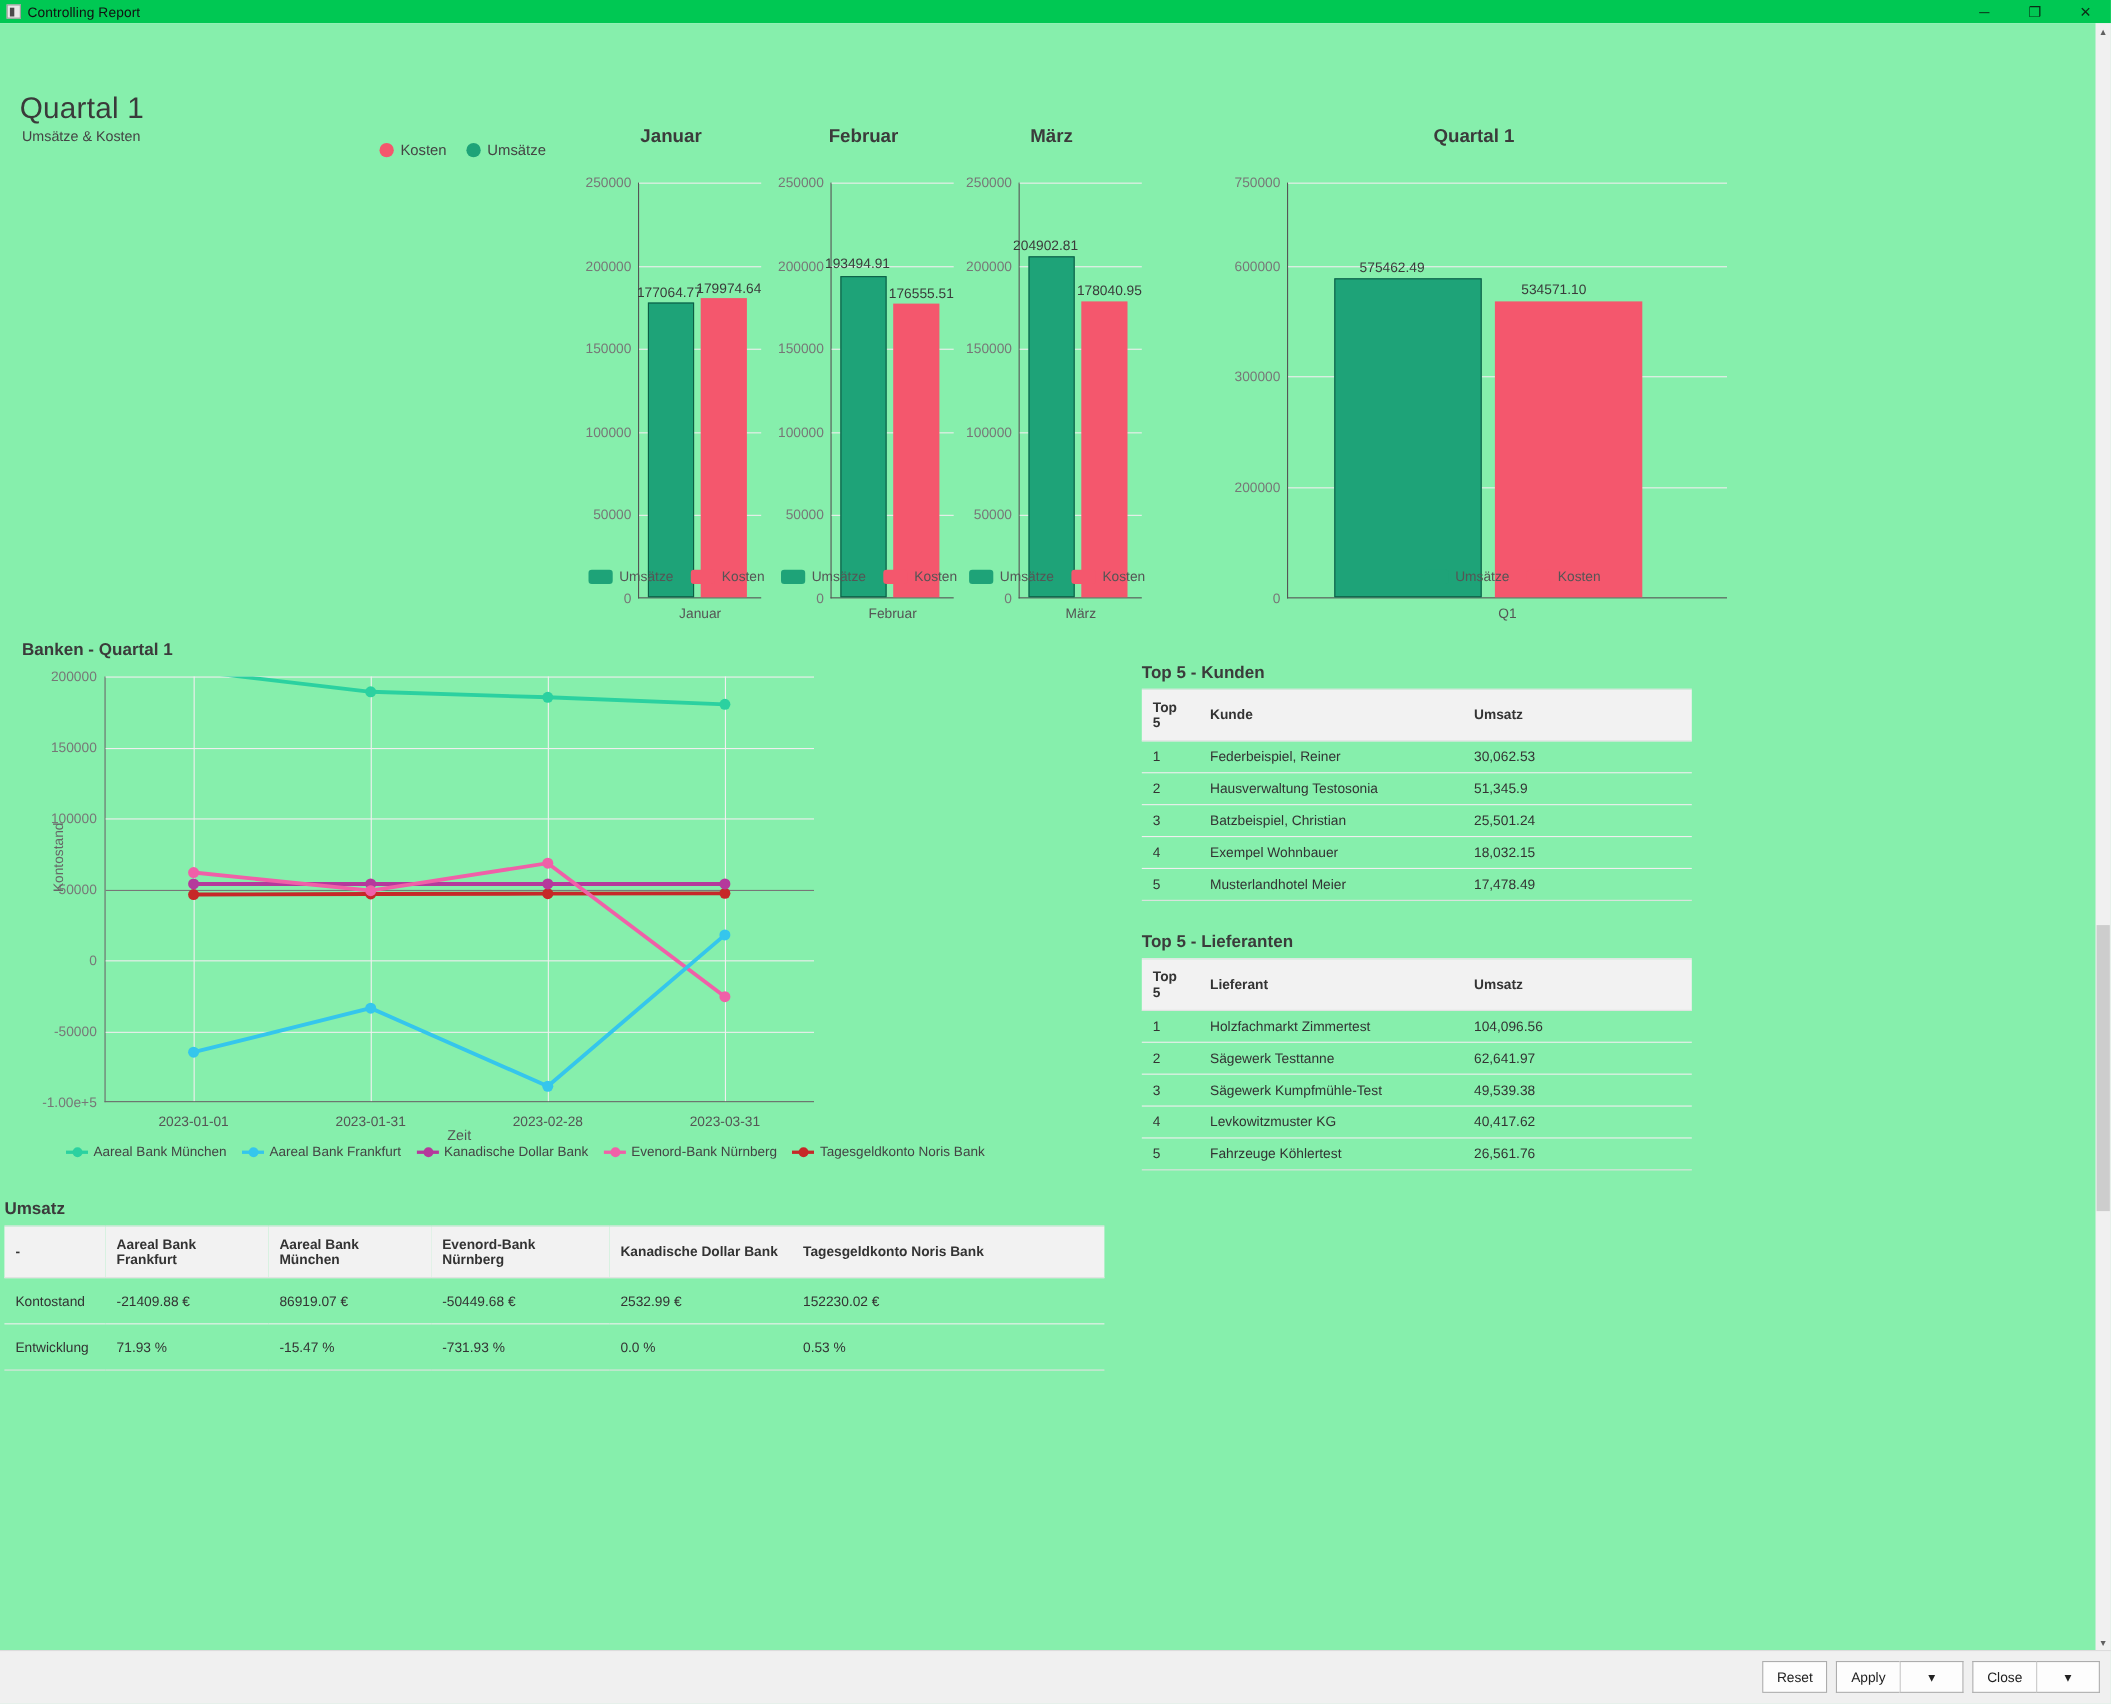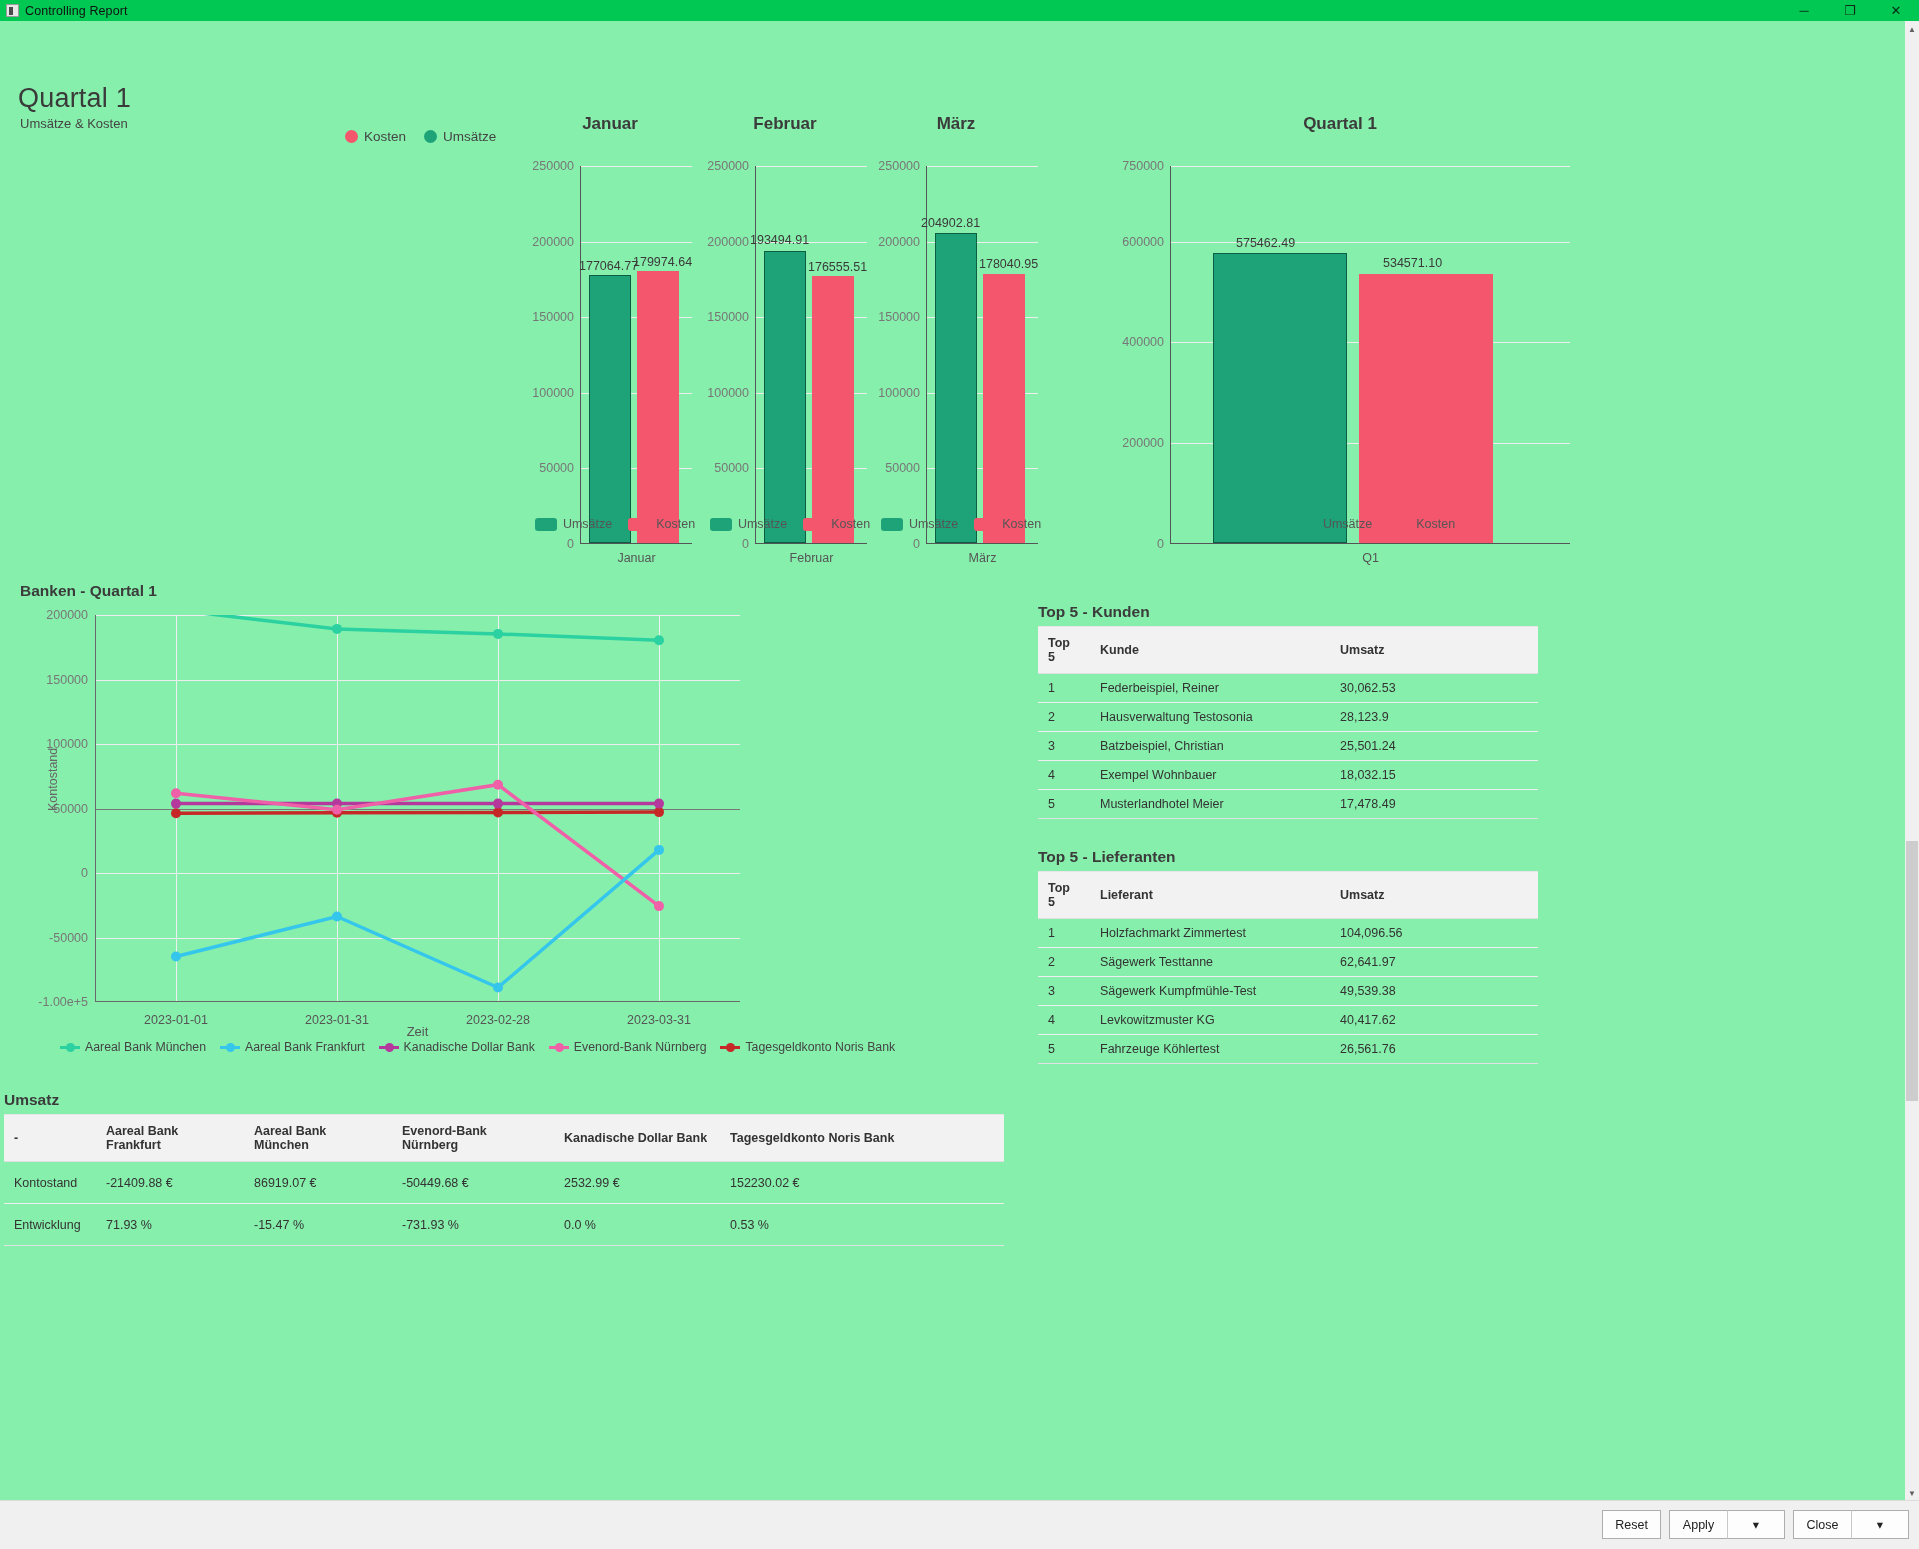--- a/index.html
+++ b/index.html
@@ -224,21 +224,21 @@
 
   <div class="chart" style="left:1060px;top:93px;width:560px;height:420px;">
     <div class="ctitle">Quartal 1</div>
     <div class="plot" style="left:110px;top:52px;width:400px;height:378px;">
       <div class="grid" style="top:0;"></div>
       <div class="grid" style="top:75.6px;"></div>
       <div class="grid" style="top:176.4px;"></div>
       <div class="grid" style="top:277.2px;"></div>
       <span class="ytick" style="top:0;">750000</span>
       <span class="ytick" style="top:75.6px;">600000</span>
-      <span class="ytick" style="top:176.4px;">400000</span>
+      <span class="ytick" style="top:176.4px;">300000</span>
       <span class="ytick" style="top:277.2px;">200000</span>
       <span class="ytick" style="top:378px;">0</span>
       <div class="bar u" style="left:42px;width:134px;height:290.0px;"></div>
       <div class="bar k" style="left:188px;width:134px;height:269.4px;"></div>
       <span class="vlabel" style="left:65px;bottom:293px;">575462.49</span>
       <span class="vlabel" style="left:212px;bottom:273px;">534571.10</span>
       <div class="xcat">Q1</div>
     </div>
     <div class="blegend" style="top:403px;left:120px;width:390px;">
       <span class="itm">
@@ -362,21 +362,21 @@
     </thead>
     <tbody>
       <tr>
             <td>1</td>
             <td>Federbeispiel, Reiner</td>
             <td>30,062.53</td>
           </tr>
       <tr>
             <td>2</td>
             <td>Hausverwaltung Testosonia</td>
-            <td>28,123.9</td>
+            <td>51,345.9</td>
           </tr>
       <tr>
             <td>3</td>
             <td>Batzbeispiel, Christian</td>
             <td>25,501.24</td>
           </tr>
       <tr>
             <td>4</td>
             <td>Exempel Wohnbauer</td>
             <td>18,032.15</td>

